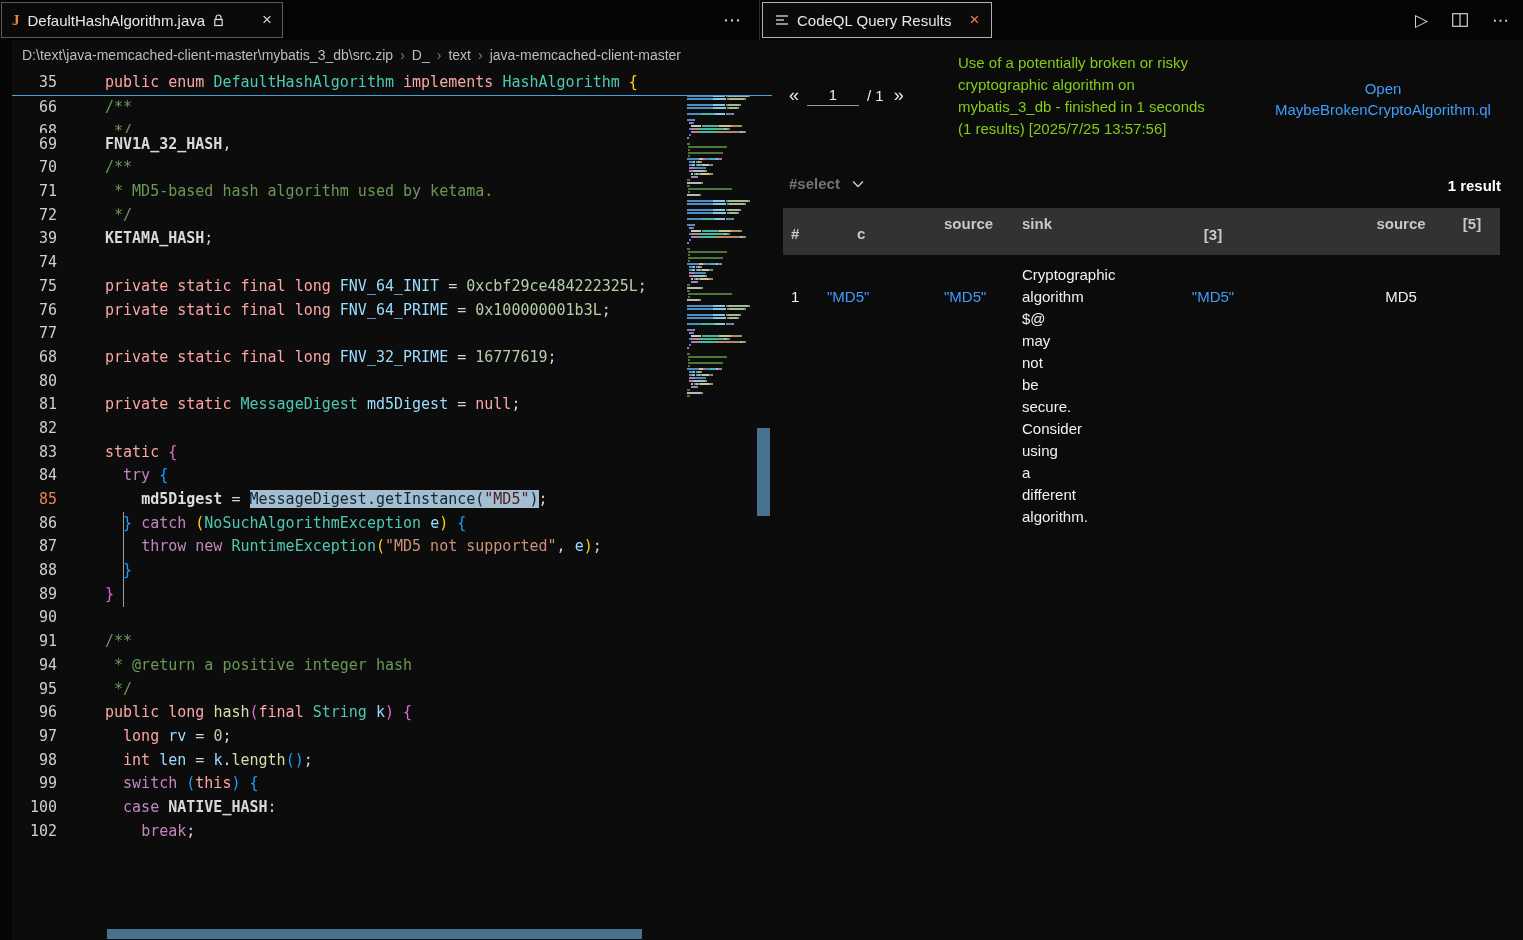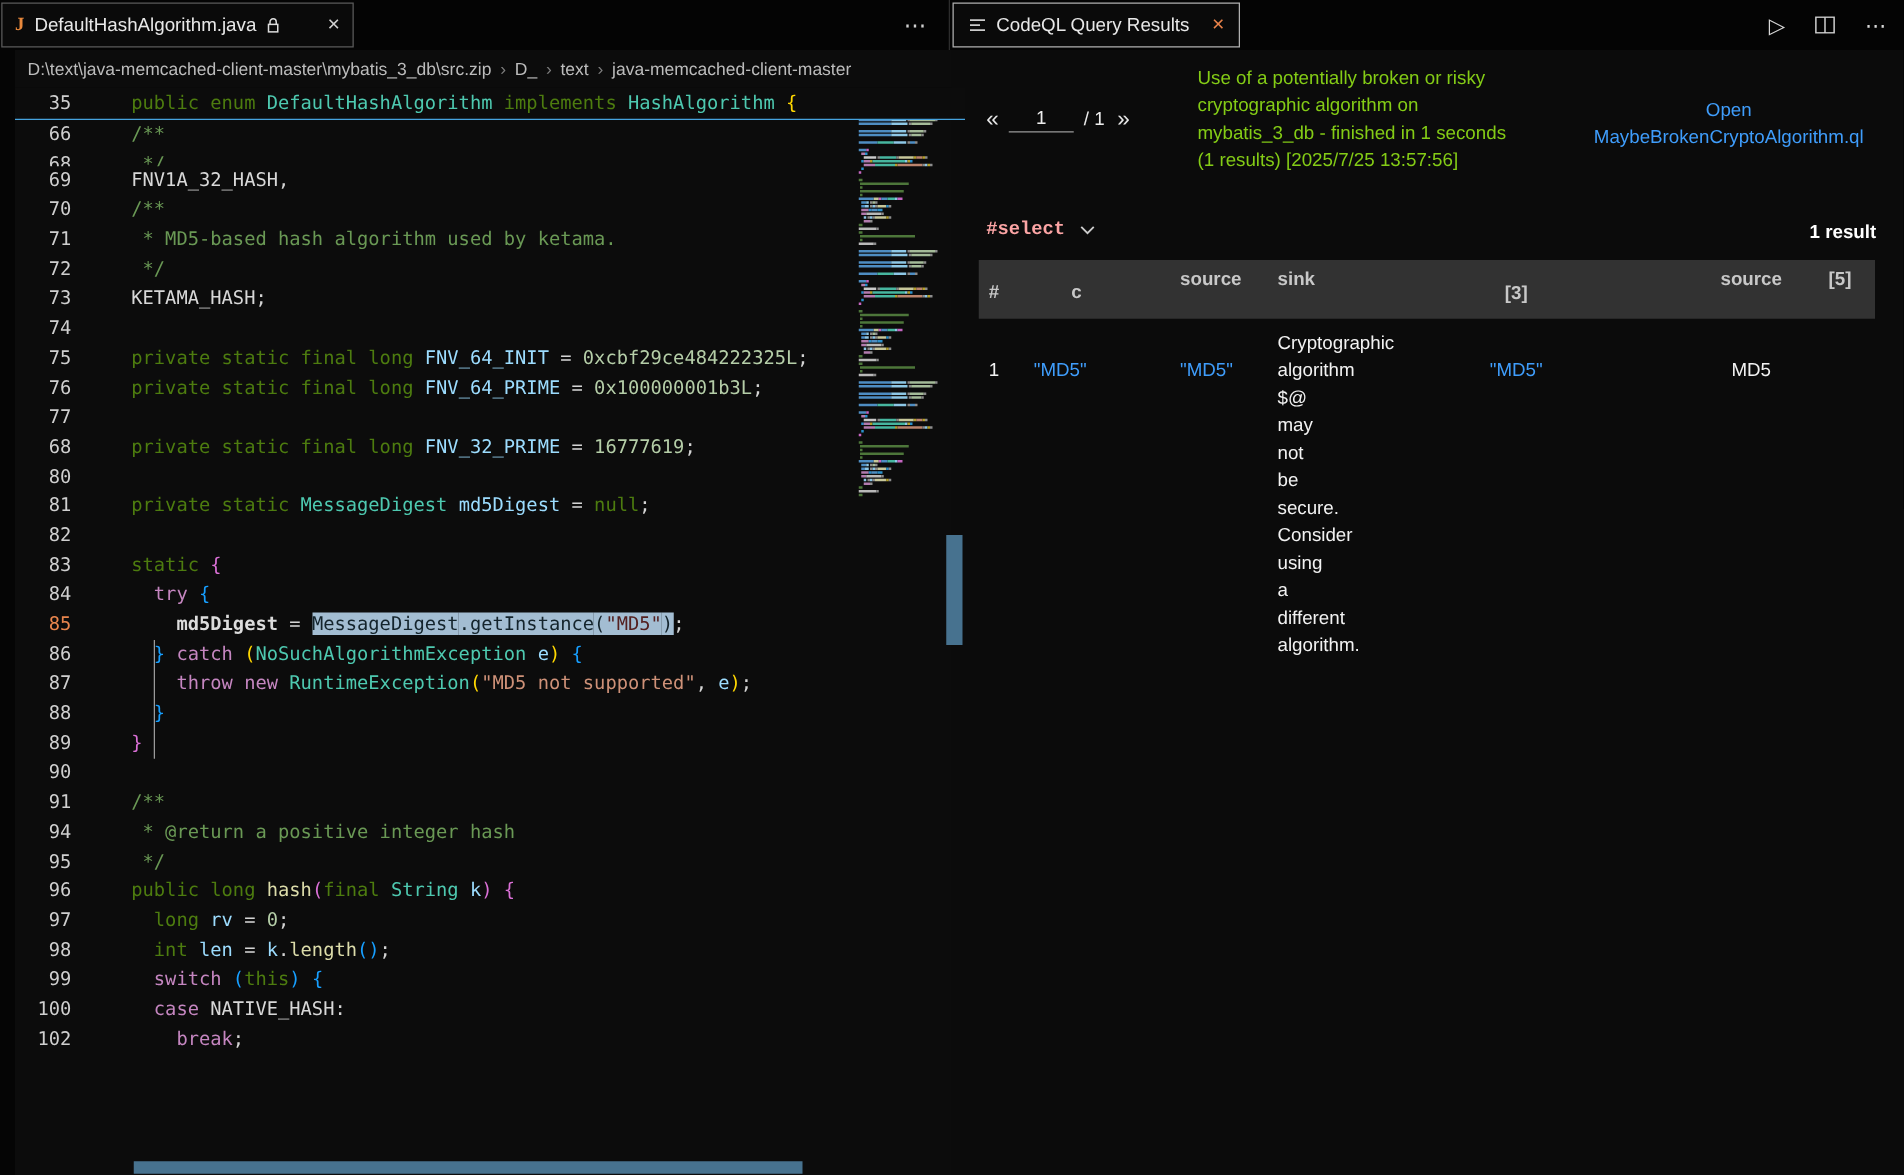--- a/index.html
+++ b/index.html
@@ -30,27 +30,27 @@
   .editor{position:relative;width:760px;height:870px;background:#0c0c0c;overflow:hidden;
           font-family:"DejaVu Sans Mono","Liberation Mono",monospace;font-size:15px;}
   .sticky{height:25px;border-bottom:1px solid #46a3de;background:#0c0c0c;position:relative;z-index:3;}
   .sticky .code-row{height:25px;line-height:25px;}
   .code-row{display:flex;height:23.7px;line-height:23.7px;white-space:pre;}
   .code-row.partial{height:13px;overflow:hidden;}
   .gutter{width:45px;text-align:right;color:#cfcfcf;flex:none;}
   .code-row.active .gutter{color:#e8854d;}
   .line-content{margin-left:48px;white-space:pre;}
   .tok{white-space:pre;}
-  .tk-kw{color:#4d7c0f}
+  .tk-kw{color:#fca5a5}
   .tk-ctl{color:#C586C0}
   .tk-typ{color:#4EC9B0}
   .tk-fn{color:#DCDCAA}
   .tk-var{color:#9CDCFE}
   .tk-fld{color:#9CDCFE}
-  .tk-cst{color:#d8d8d8;font-weight:normal}
+  .tk-cst{color:#d8d8d8;font-weight:bold}
   .tk-com{color:#6A9955}
   .tk-str{color:#CE9178}
   .tk-num{color:#B5CEA8}
   .tk-pln{color:#D4D4D4}
   .tk-bg{color:#FFD700}
   .tk-bp{color:#DA70D6}
   .tk-bb{color:#179FFF}
   .tk-bld{color:#dcdcdc;font-weight:bold}
   .tok.hl{background:#a3bdd2;color:#14242c;}
   .tok.hl.tk-str{color:#542020;}
@@ -65,21 +65,21 @@
 
   
   .results{position:absolute;left:761px;top:0;width:762px;height:900px;background:#0b0b0b;color:#ececec;font-size:15px;}
   .pager{position:absolute;left:28px;top:42px;display:flex;align-items:center;height:26px;}
   .pager-nav{font-size:18px;color:#e8e8e8;cursor:pointer;}
   .page-input{width:52px;background:transparent;border:none;border-bottom:1px solid #9a9a9a;color:#ececec;text-align:center;font-size:15px;margin:0 8px;padding:2px 0;outline:none;font-family:"Liberation Sans",sans-serif;}
   .pager-total{margin-right:10px;}
   .summary{position:absolute;left:197px;top:12px;width:312px;line-height:22px;white-space:pre-line;color:#84cc16;}
   .open-link{position:absolute;right:20px;top:38px;width:240px;text-align:center;line-height:21px;white-space:pre-line;color:#3f9dfb;cursor:pointer;}
   .select-ctl{position:absolute;left:28px;top:135px;display:flex;align-items:center;gap:12px;cursor:pointer;}
-  .select-label{font-weight:bold;color:#fca5a5;font-family:Liberation Mono, monospace;}
+  .select-label{font-weight:bold;color:#737373;}
   .result-count{position:absolute;right:22px;top:137px;color:#ffffff;font-weight:bold;}
   .results-table-header{position:absolute;left:22px;top:168px;width:717px;height:47px;background:#323232;display:grid;
     grid-template-columns:36px 117px 78px 54px 290px 86px 56px;color:#c8c8c8;font-weight:bold;}
   .results-table-body{position:absolute;left:22px;top:215px;width:717px;}
   .table-row{display:grid;grid-template-columns:36px 117px 78px 54px 290px 86px 56px;color:#f2f2f2;}
   .hc,.rc{box-sizing:border-box;}
   .hc.c0{padding:17px 0 0 8px}
   .hc.c1{padding:17px 0 0 38px}
   .hc.c2,.hc.c3{padding:7px 0 0 8px}
   .hc.c4{padding-top:18px;text-align:center}
@@ -141,21 +141,21 @@
         <div class="sticky">
             <div class="code-row"><span class="gutter">35</span><span class="line-content"><span class="tok tk-kw">public </span><span class="tok tk-kw">enum </span><span class="tok tk-typ">DefaultHashAlgorithm </span><span class="tok tk-kw">implements </span><span class="tok tk-typ">HashAlgorithm </span><span class="tok tk-bg">{</span></span></div>
           </div>
         <div>
             <div class="code-row"><span class="gutter">66</span><span class="line-content"><span class="tok tk-com">/**</span></span></div>
             <div class="code-row partial"><span class="gutter">68</span><span class="line-content"><span class="tok tk-com"> */</span></span></div>
             <div class="code-row"><span class="gutter">69</span><span class="line-content"><span class="tok tk-cst">FNV1A_32_HASH</span><span class="tok tk-pln">,</span></span></div>
             <div class="code-row"><span class="gutter">70</span><span class="line-content"><span class="tok tk-com">/**</span></span></div>
             <div class="code-row"><span class="gutter">71</span><span class="line-content"><span class="tok tk-com"> * MD5-based hash algorithm used by ketama.</span></span></div>
             <div class="code-row"><span class="gutter">72</span><span class="line-content"><span class="tok tk-com"> */</span></span></div>
-            <div class="code-row"><span class="gutter">73</span><span class="line-content"><span class="tok tk-cst">KETAMA_HASH</span><span class="tok tk-pln">;</span></span></div>
+            <div class="code-row"><span class="gutter">39</span><span class="line-content"><span class="tok tk-cst">KETAMA_HASH</span><span class="tok tk-pln">;</span></span></div>
             <div class="code-row"><span class="gutter">74</span><span class="line-content"></span></div>
             <div class="code-row"><span class="gutter">75</span><span class="line-content"><span class="tok tk-kw">private static final long </span><span class="tok tk-fld">FNV_64_INIT</span><span class="tok tk-pln"> = </span><span class="tok tk-num">0xcbf29ce484222325L</span><span class="tok tk-pln">;</span></span></div>
             <div class="code-row"><span class="gutter">76</span><span class="line-content"><span class="tok tk-kw">private static final long </span><span class="tok tk-fld">FNV_64_PRIME</span><span class="tok tk-pln"> = </span><span class="tok tk-num">0x100000001b3L</span><span class="tok tk-pln">;</span></span></div>
             <div class="code-row"><span class="gutter">77</span><span class="line-content"></span></div>
             <div class="code-row"><span class="gutter">68</span><span class="line-content"><span class="tok tk-kw">private static final long </span><span class="tok tk-fld">FNV_32_PRIME</span><span class="tok tk-pln"> = </span><span class="tok tk-num">16777619</span><span class="tok tk-pln">;</span></span></div>
             <div class="code-row"><span class="gutter">80</span><span class="line-content"></span></div>
             <div class="code-row"><span class="gutter">81</span><span class="line-content"><span class="tok tk-kw">private static </span><span class="tok tk-typ">MessageDigest </span><span class="tok tk-fld">md5Digest</span><span class="tok tk-pln"> = </span><span class="tok tk-kw">null</span><span class="tok tk-pln">;</span></span></div>
             <div class="code-row"><span class="gutter">82</span><span class="line-content"></span></div>
             <div class="code-row"><span class="gutter">83</span><span class="line-content"><span class="tok tk-kw">static </span><span class="tok tk-bp">{</span></span></div>
             <div class="code-row"><span class="gutter">84</span><span class="line-content"><span class="tok tk-pln">  </span><span class="tok tk-ctl">try </span><span class="tok tk-bb">{</span></span></div>

